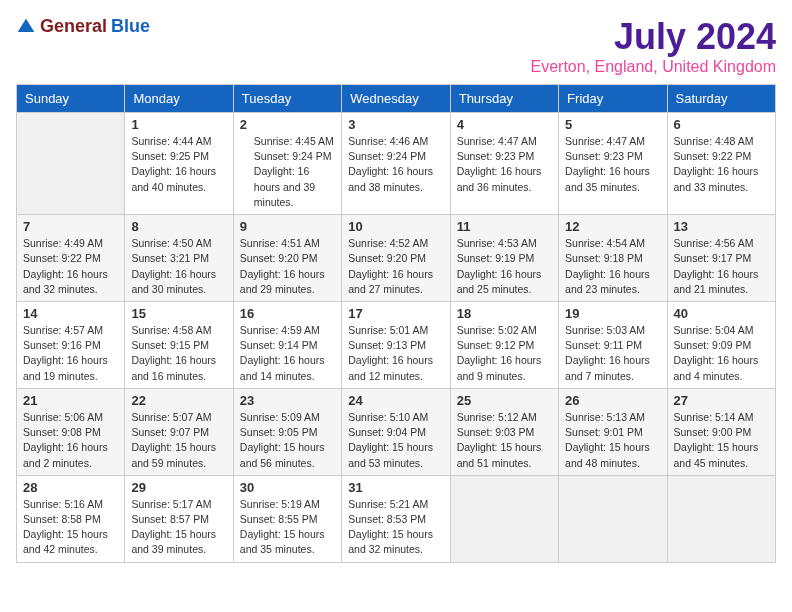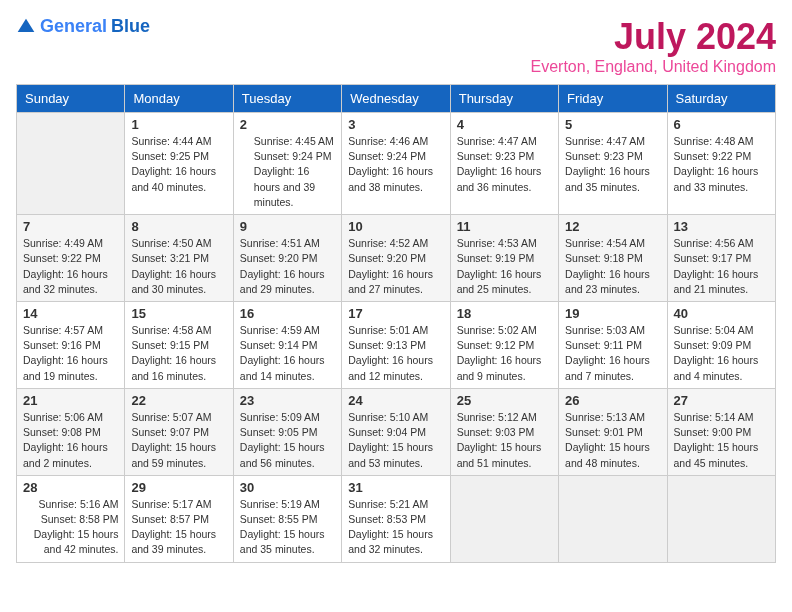--- a/index.html
+++ b/index.html
@@ -17,38 +17,38 @@
       margin-bottom: 8px;
     }
     .logo {
       display: flex;
       align-items: center;
       gap: 4px;
     }
     .logo-text-general {
       font-size: 18px;
       font-weight: bold;
-      color: #3b82f6;
+      color: #7f1d1d;
     }
     .logo-text-blue {
       font-size: 18px;
       font-weight: bold;
       color: #1565C0;
     }
     .logo-icon {
       width: 20px;
       height: 20px;
     }
     .title-area {
       text-align: right;
     }
     .month-title {
       font-size: 36px;
       font-weight: bold;
-      color: #be185d;
+      color: #4c1d95;
     }
     .location-title {
       font-size: 16px;
       color: #ec4899;
     }
     table {
       width: 100%;
       border-collapse: collapse;
       font-size: 11px;
     }
@@ -290,21 +290,21 @@
         <td>
           <span class="day-number">27</span>
           <div class="day-info" style="white-space: pre-line;">Sunrise: 5:14 AM
 Sunset: 9:00 PM
 Daylight: 15 hours and 45 minutes.</div>
         </td>
       </tr>
       <tr>
         <td>
           <span class="day-number">28</span>
-          <div class="day-info" style="white-space: pre-line; text-align: right;">Sunrise: 5:16 AM
+          <div class="day-info" style="white-space: pre-line;">Sunrise: 5:16 AM
 Sunset: 8:58 PM
 Daylight: 15 hours and 42 minutes.</div>
         </td>
         <td>
           <span class="day-number">29</span>
           <div class="day-info" style="white-space: pre-line;">Sunrise: 5:17 AM
 Sunset: 8:57 PM
 Daylight: 15 hours and 39 minutes.</div>
         </td>
         <td>

